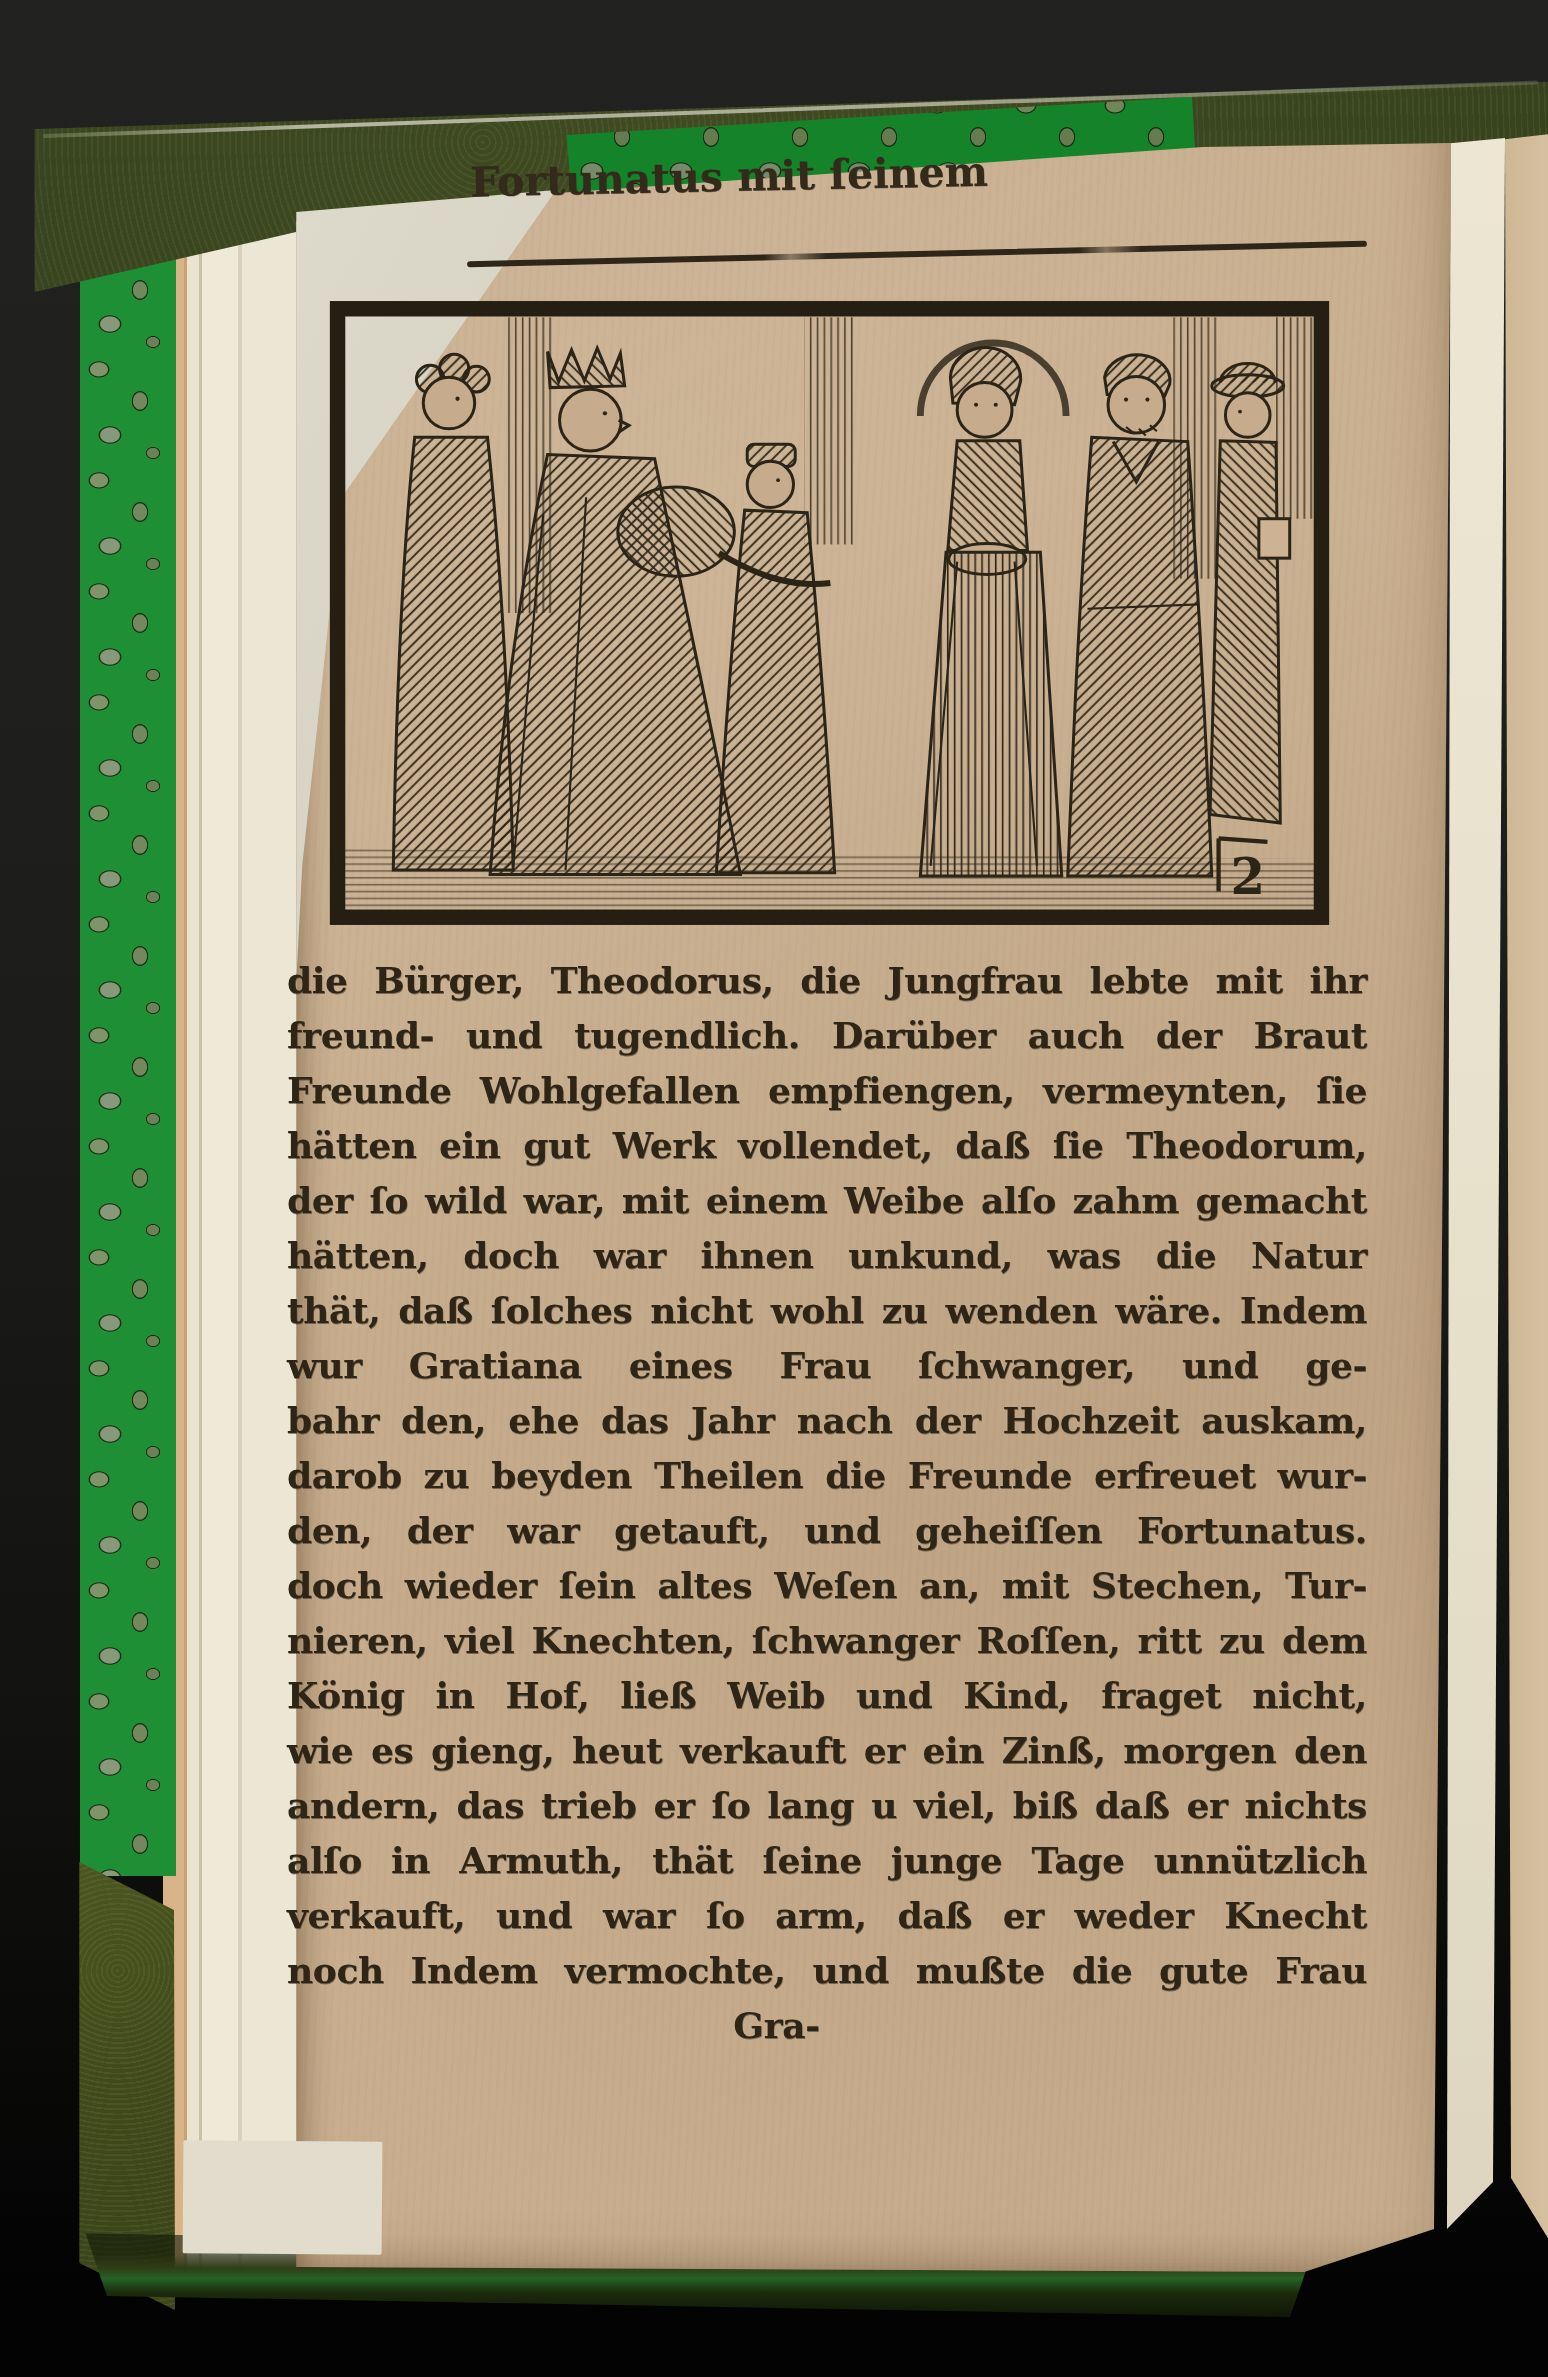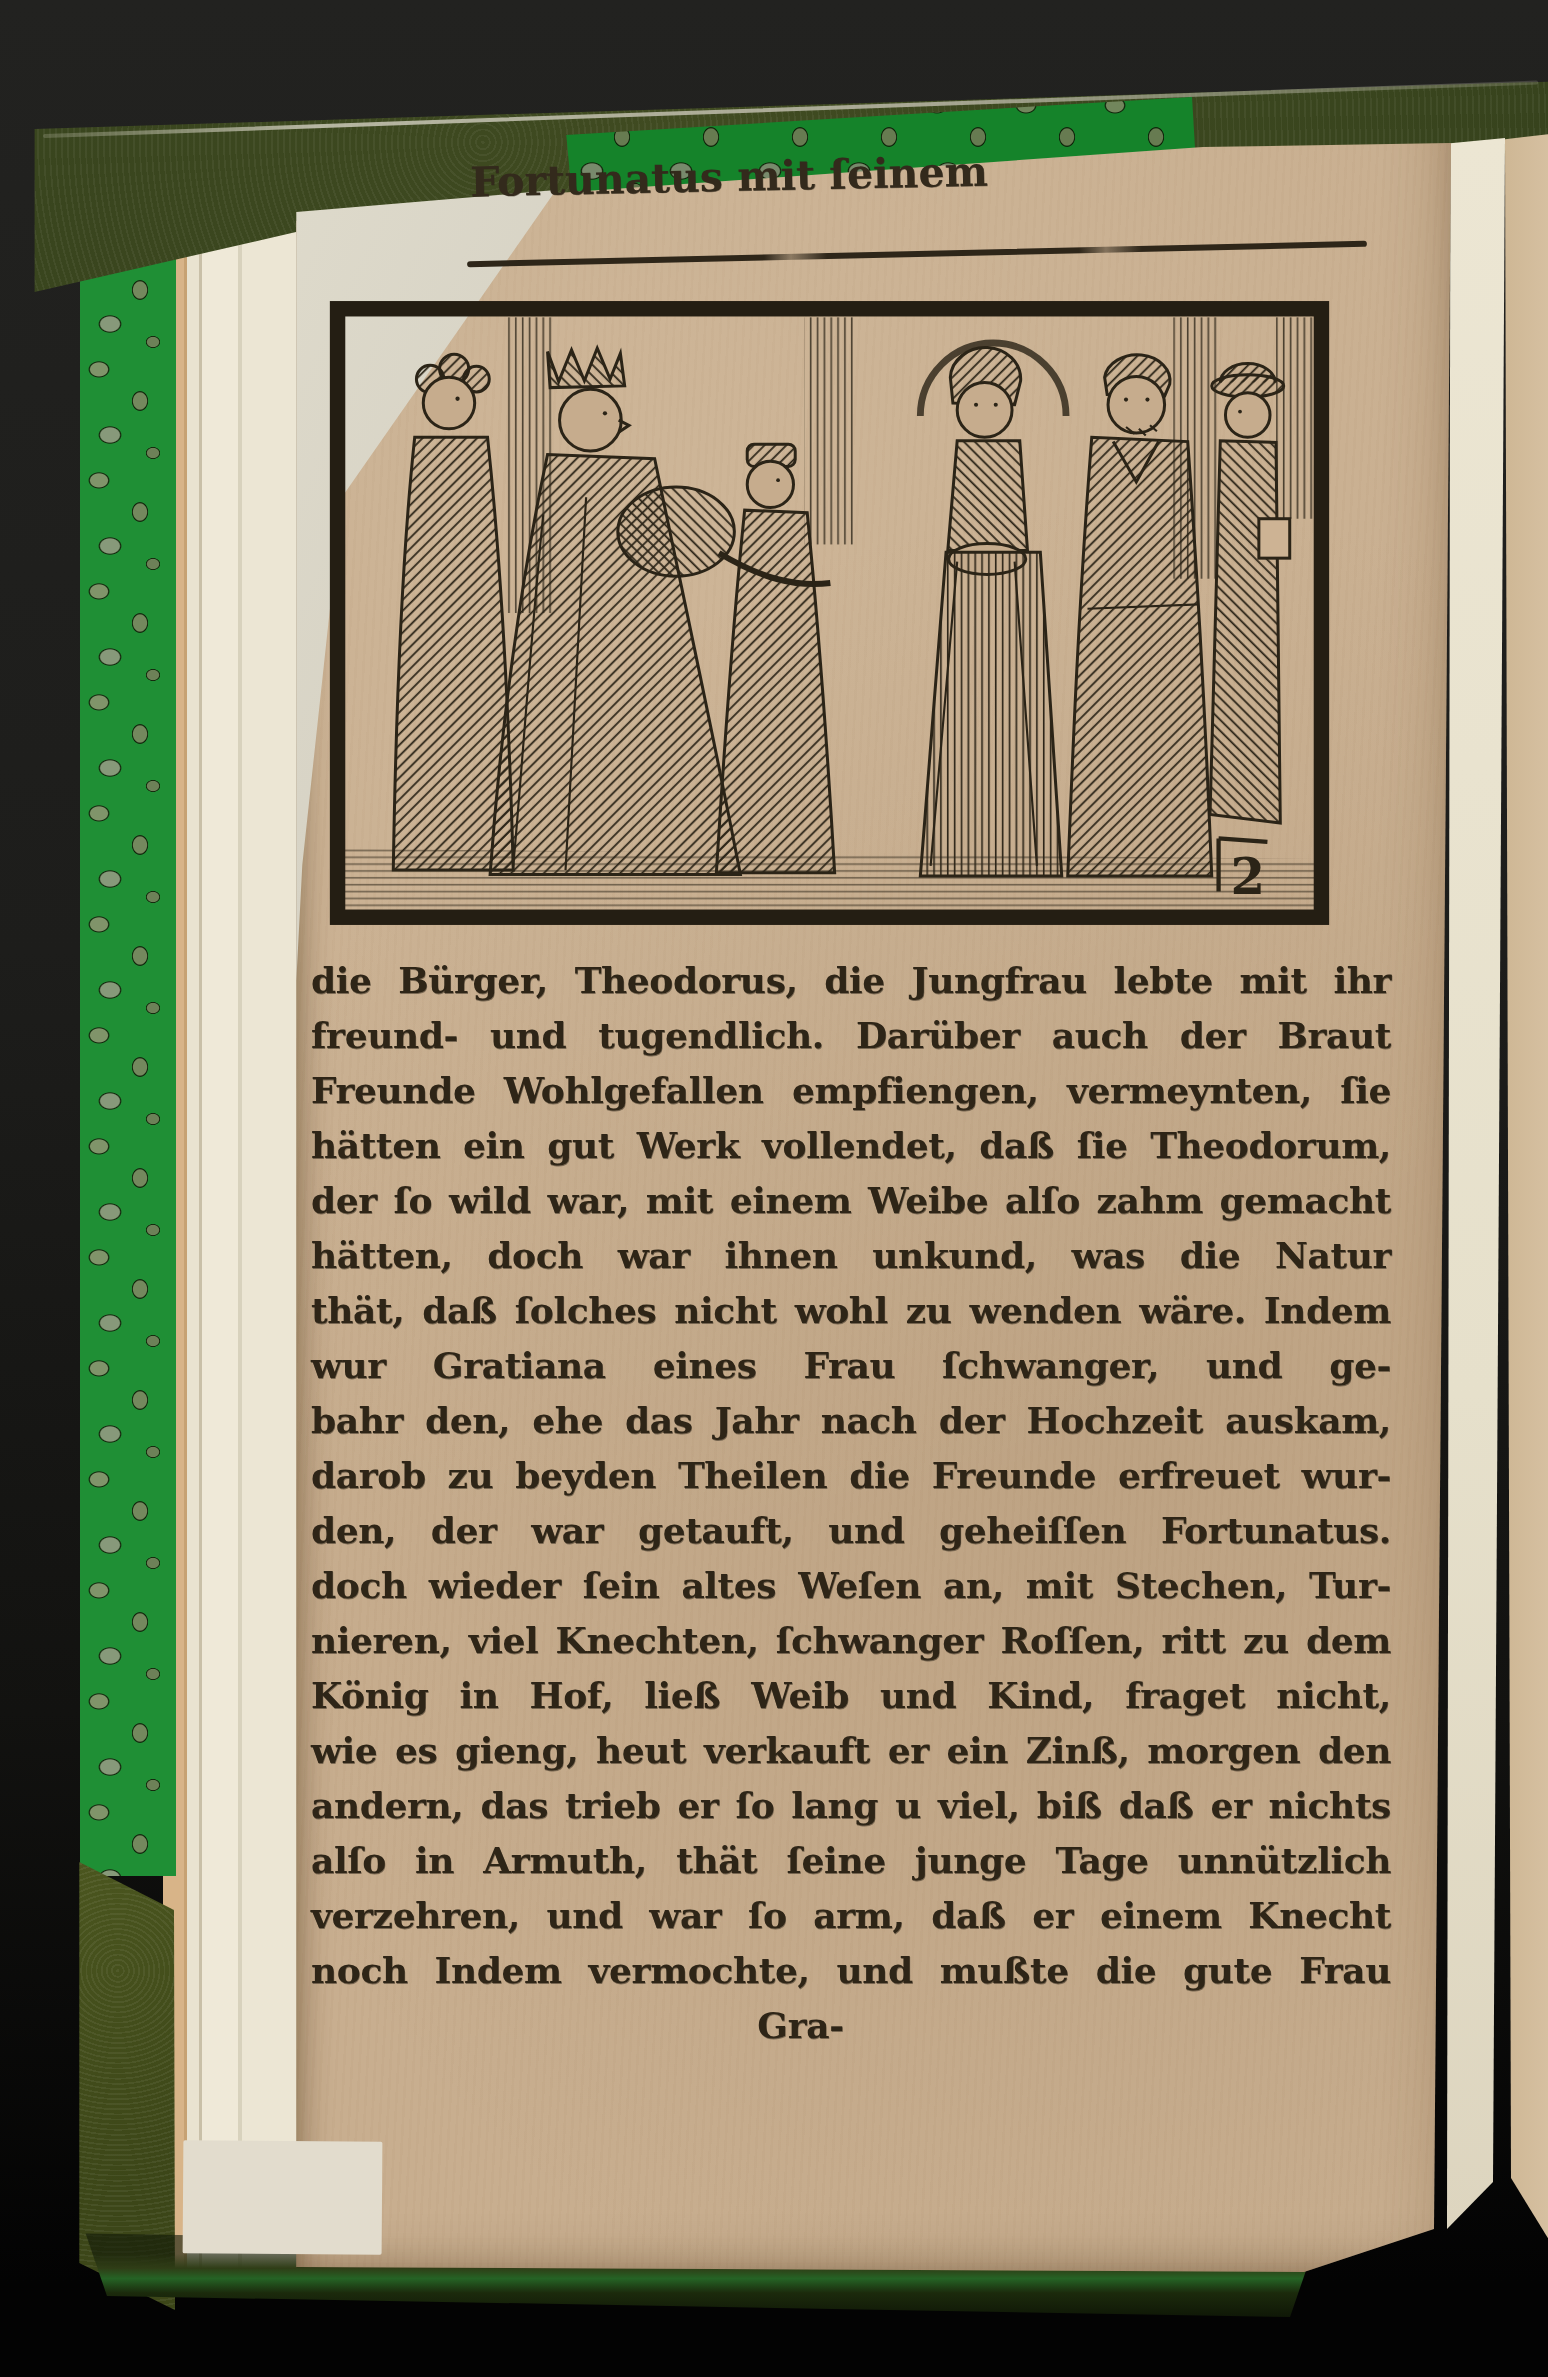--- a/index.html
+++ b/index.html
@@ -105,21 +105,20 @@
     left:467px;top:251px;width:900px;height:6px;z-index:13;border-radius:3.4px;
     background:linear-gradient(90deg,
       #2e2619 0 33%,rgba(46,38,25,.4) 36%,#2e2619 40% 68%,rgba(46,38,25,.45) 71%,#2e2619 75% 100%);
     transform:rotate(-1.3deg);
   }
   .woodcut{left:329px;top:300px;width:1001px;height:626px;z-index:13;}
   .textblock{
     left:287px;top:953px;width:1080px;z-index:13;
     color:#2e2517;font-size:36px;font-weight:700;letter-spacing:-0.4px;
     text-shadow:0.5px 0.5px 0.6px rgba(43,36,23,.5);
-    margin-left:24px;
   }
   .tline{height:55px;line-height:55px;text-align:justify;text-align-last:justify;white-space:nowrap;overflow:visible;}
   .catchword-line{height:55px;line-height:55px;text-align:center;padding-right:101px;}
 </style>
 </head>
 <body>
 
 <div id="scene">
 
   <div class="abs board-top"></div>
@@ -243,20 +242,20 @@
         <div class="tline">wur Gratiana eines Frau ſchwanger, und ge-</div>
         <div class="tline">bahr den, ehe das Jahr nach der Hochzeit auskam,</div>
         <div class="tline">darob zu beyden Theilen die Freunde erfreuet wur-</div>
         <div class="tline">den, der war getauft, und geheiſſen Fortunatus.</div>
         <div class="tline">doch wieder ſein altes Weſen an, mit Stechen, Tur-</div>
         <div class="tline">nieren, viel Knechten, ſchwanger Roſſen, ritt zu dem</div>
         <div class="tline">König in Hof, ließ Weib und Kind, fraget nicht,</div>
         <div class="tline">wie es gieng, heut verkauft er ein Zinß, morgen den</div>
         <div class="tline">andern, das trieb er ſo lang u viel, biß daß er nichts</div>
         <div class="tline">alſo in Armuth, thät ſeine junge Tage unnützlich</div>
-        <div class="tline">verzehren, und war ſo arm, daß er einem Knecht</div>
+        <div class="tline">verkauft, und war ſo arm, daß er weder Knecht</div>
         <div class="tline">noch Indem vermochte, und mußte die gute Frau</div>
       </div>
     <div class="catchword-line">Gra-</div>
   </div>
 
 </div>
 
 
 </body></html>

